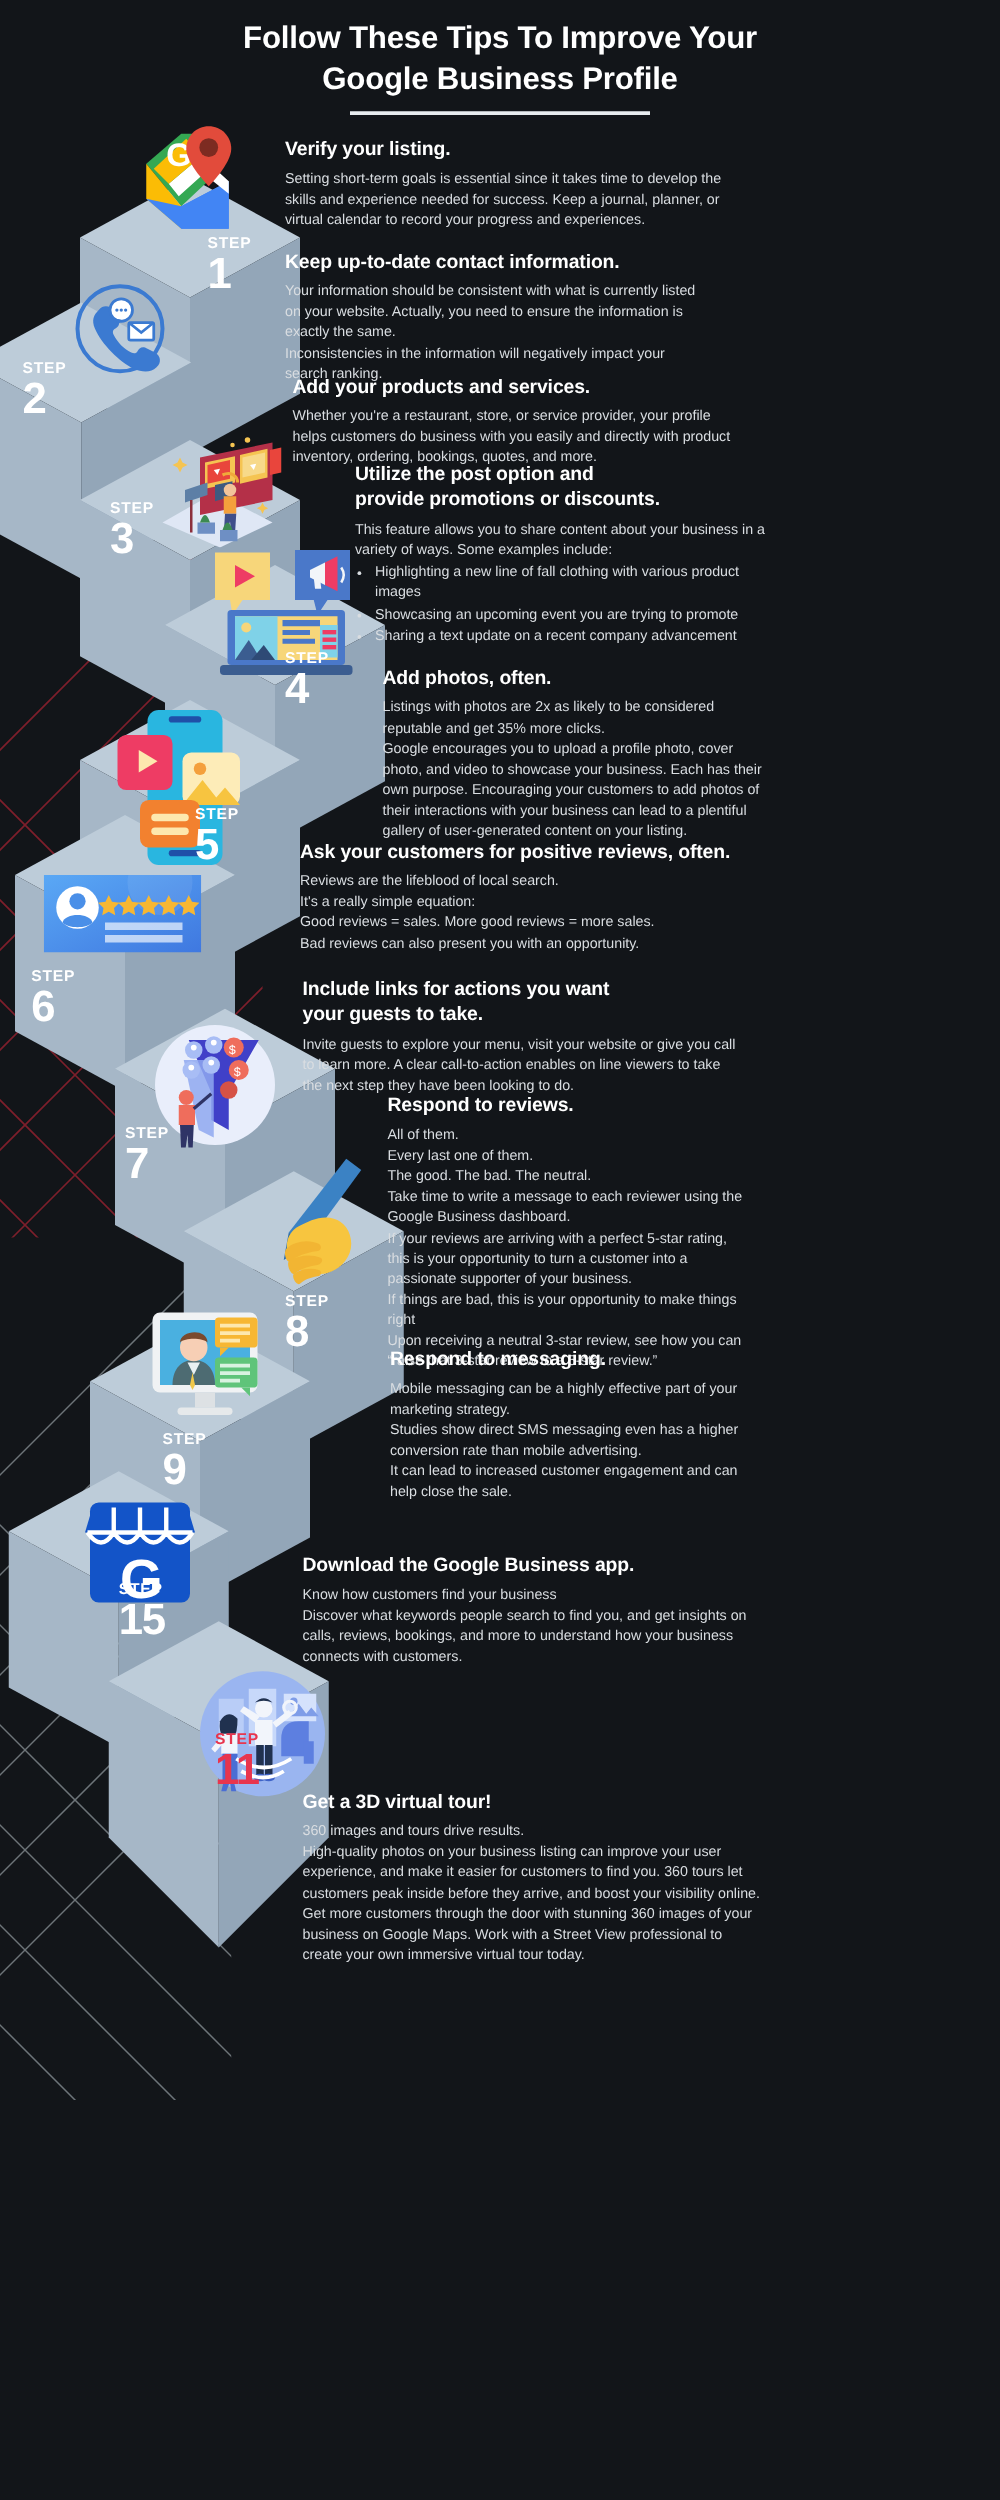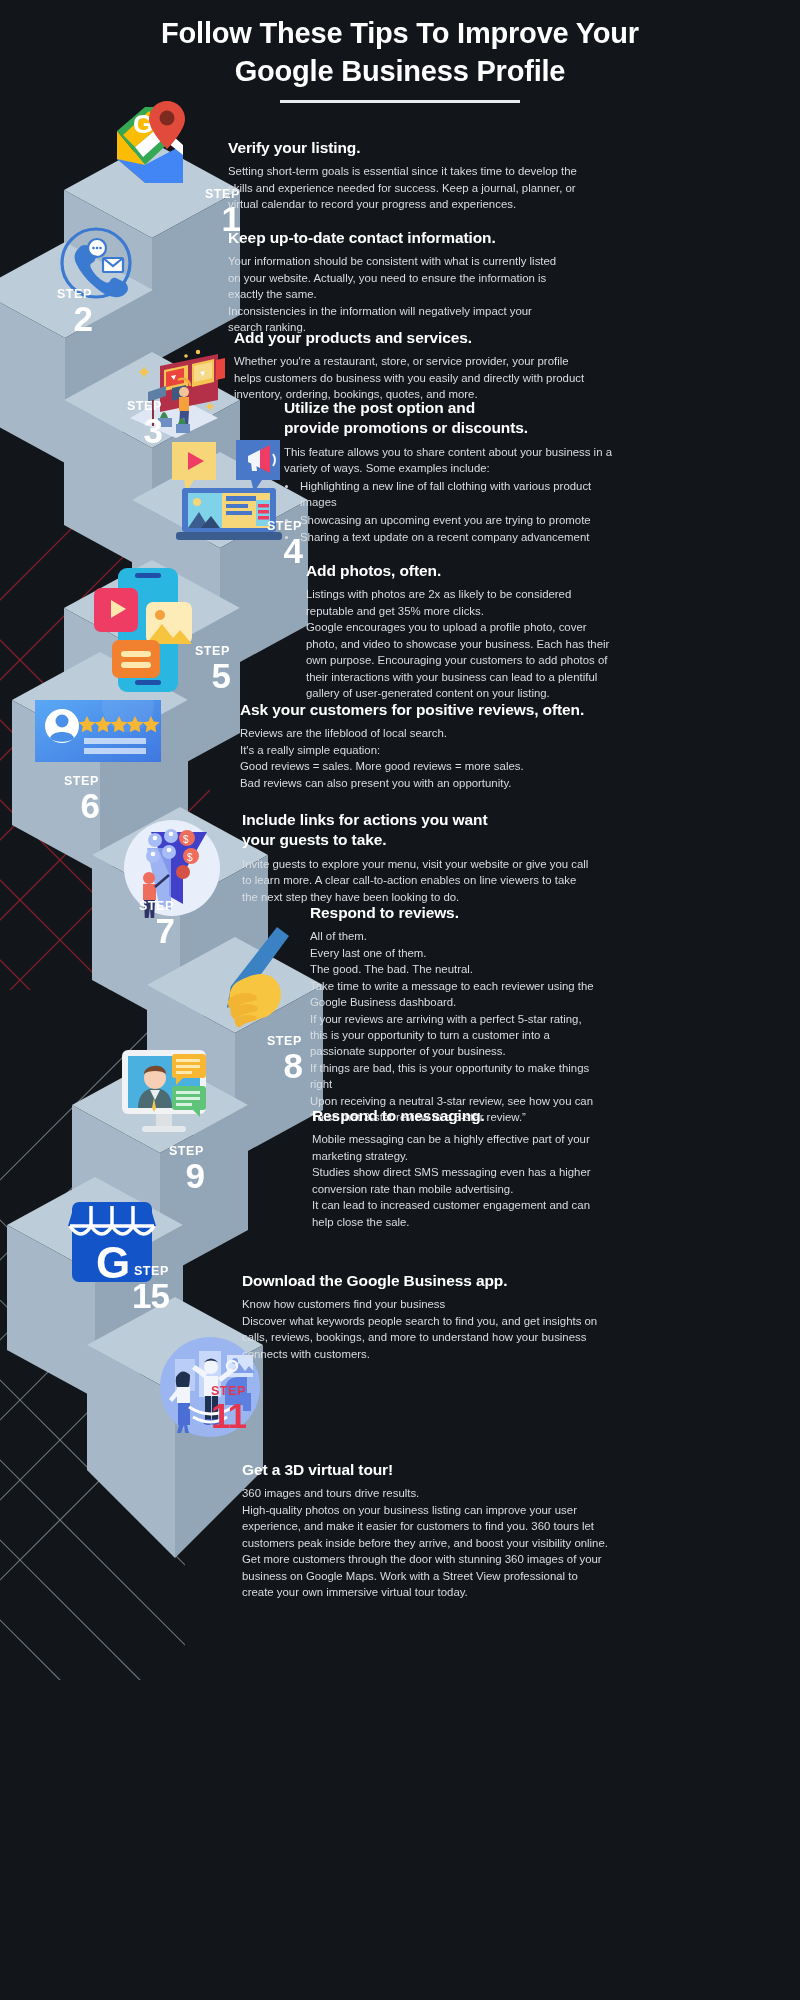--- a/index.html
+++ b/index.html
@@ -9,46 +9,46 @@
     font-family:"Liberation Sans", sans-serif;
     background:#121519;
   }
 
   
   #bg-deco { position:absolute; inset:0; pointer-events:none; z-index:0; }
 
   
   #header { position:absolute; top:14px; left:0; width:800px; z-index:6; text-align:center; }
   #header .t-line {
-    color:#ffffff; font-weight:bold; font-size:29px; line-height:1.32;
+    color:#ffffff; font-weight:bold; font-size:25px; line-height:1.32;
     letter-spacing:-0.2px;
   }
   #title-rule {
     width:240px; height:3px; background:#e8ecef; margin:9px auto 0 auto;
   }
 
   
   #stair { position:absolute; left:0; top:0; width:800px; height:2000px; z-index:1; }
 
   
   #illos { position:absolute; left:0; top:0; width:800px; height:2000px; z-index:3; pointer-events:none;}
   .illo { position:absolute; }
 
   
-  .step-label { position:absolute; z-index:4; text-align:right; width:74px; }
+  .step-label { position:absolute; z-index:4; text-align:left; width:74px; }
   .step-label .sl-word {
     font-size:12.5px; font-weight:bold; color:#ffffff; letter-spacing:.6px; line-height:1;
   }
   .step-label .sl-num {
     font-size:35px; font-weight:bold; color:#ffffff; line-height:1.05; letter-spacing:-1px;
   }
   .step-label.red .sl-word, .step-label.red .sl-num { color:#e8354e; }
 
   
-  .tip { position:absolute; z-index:5;margin-top:28px; }
+  .tip { position:absolute; z-index:5; }
   .tip h3 {
     color:#ffffff; font-weight:bold; font-size:15.5px; line-height:1.32;
     margin-bottom:5px; letter-spacing:-0.1px;
   }
   .tip p, .tip li {
     color:#d9dde1; font-size:11.4px; line-height:1.44;
   }
   .tip ul { margin:1px 0 0 14px; }
   .tip li { margin-bottom:1px; padding-left:2px; }
   .tip li::marker { color:#d9dde1; font-size:10px; }

